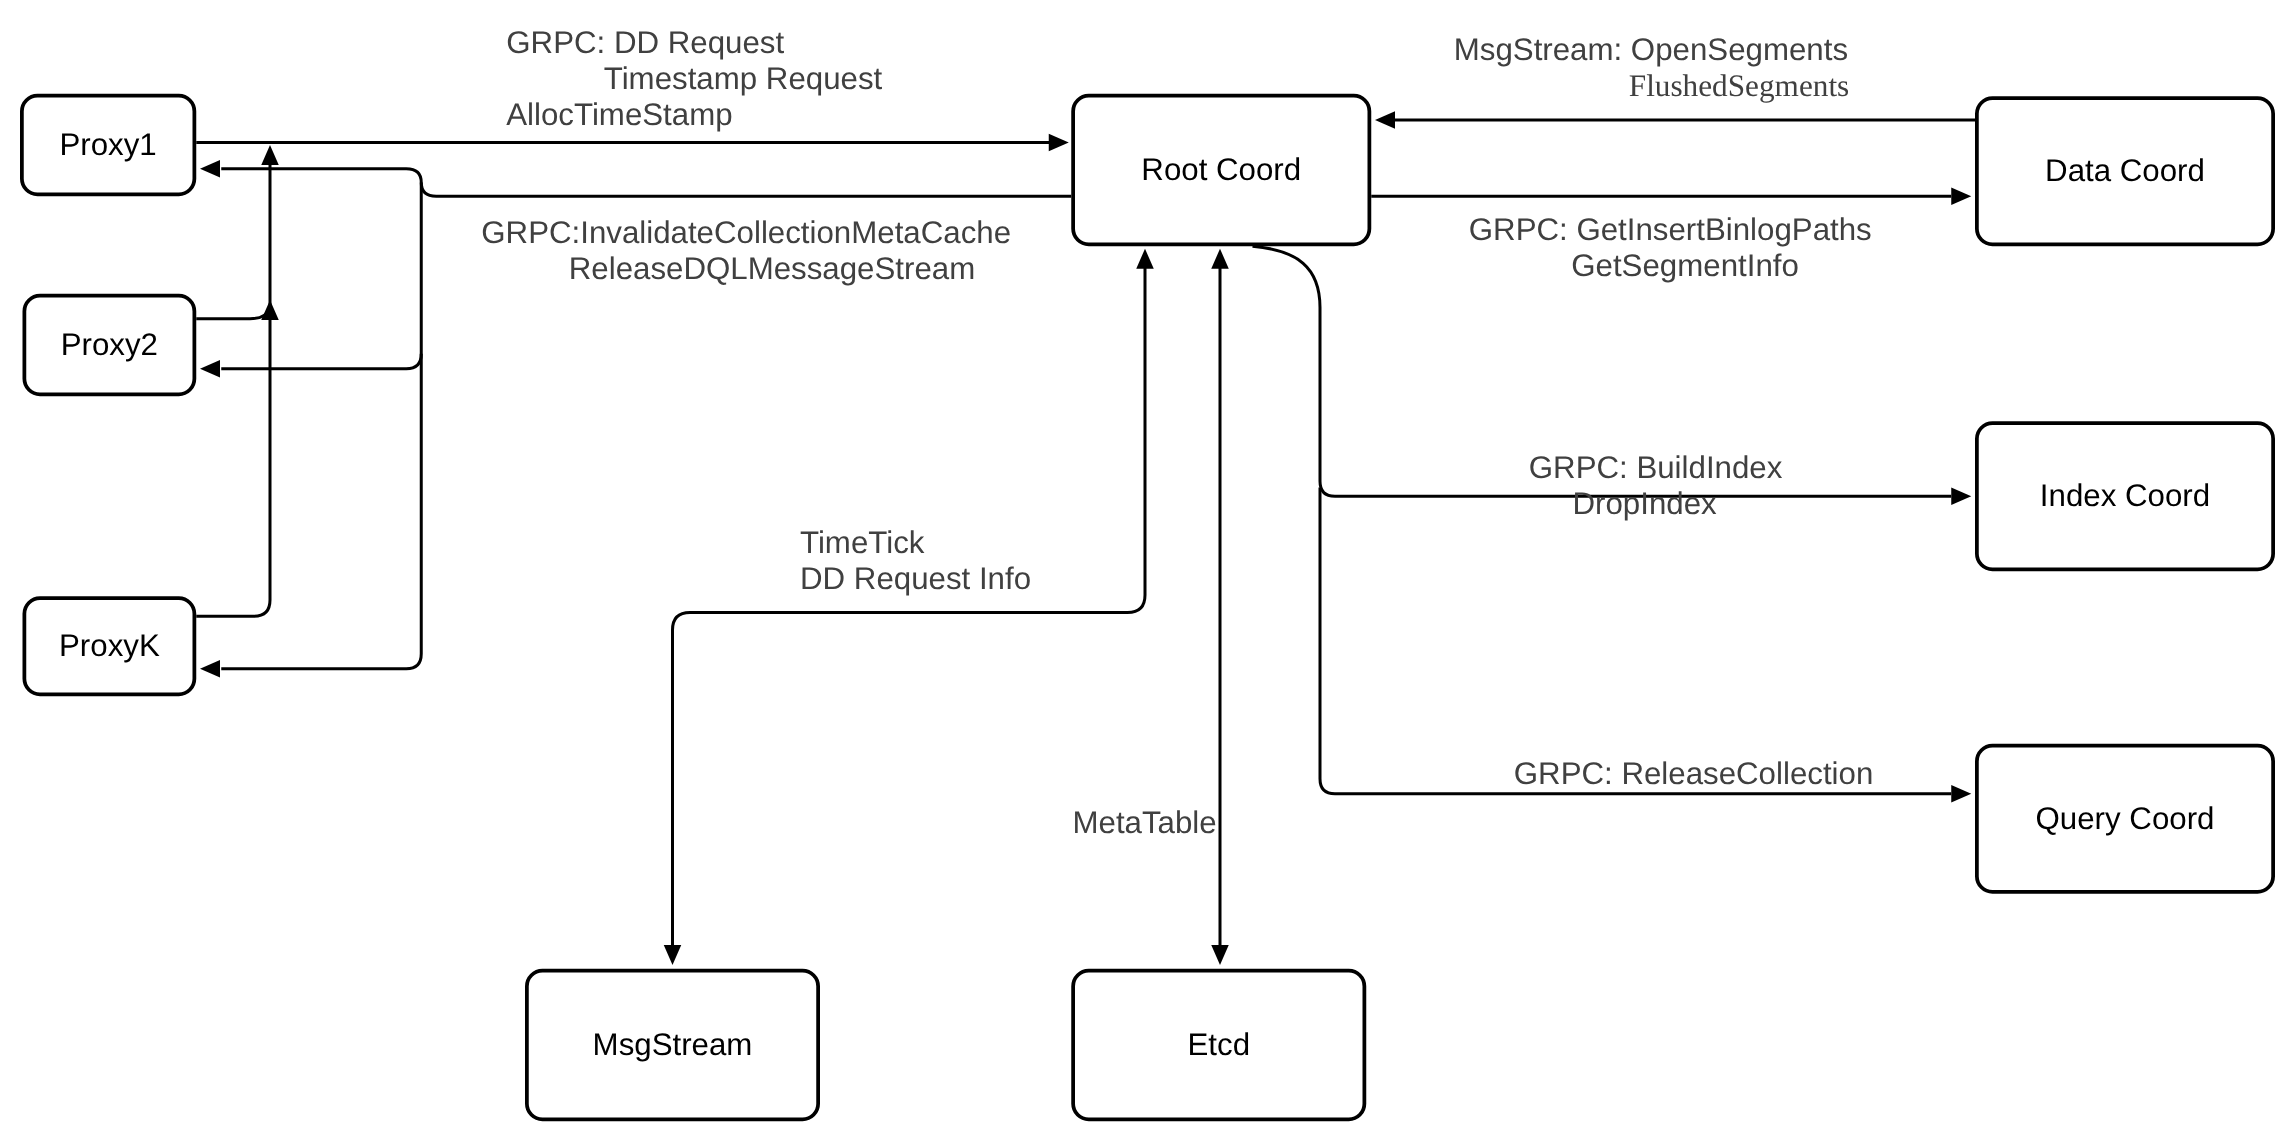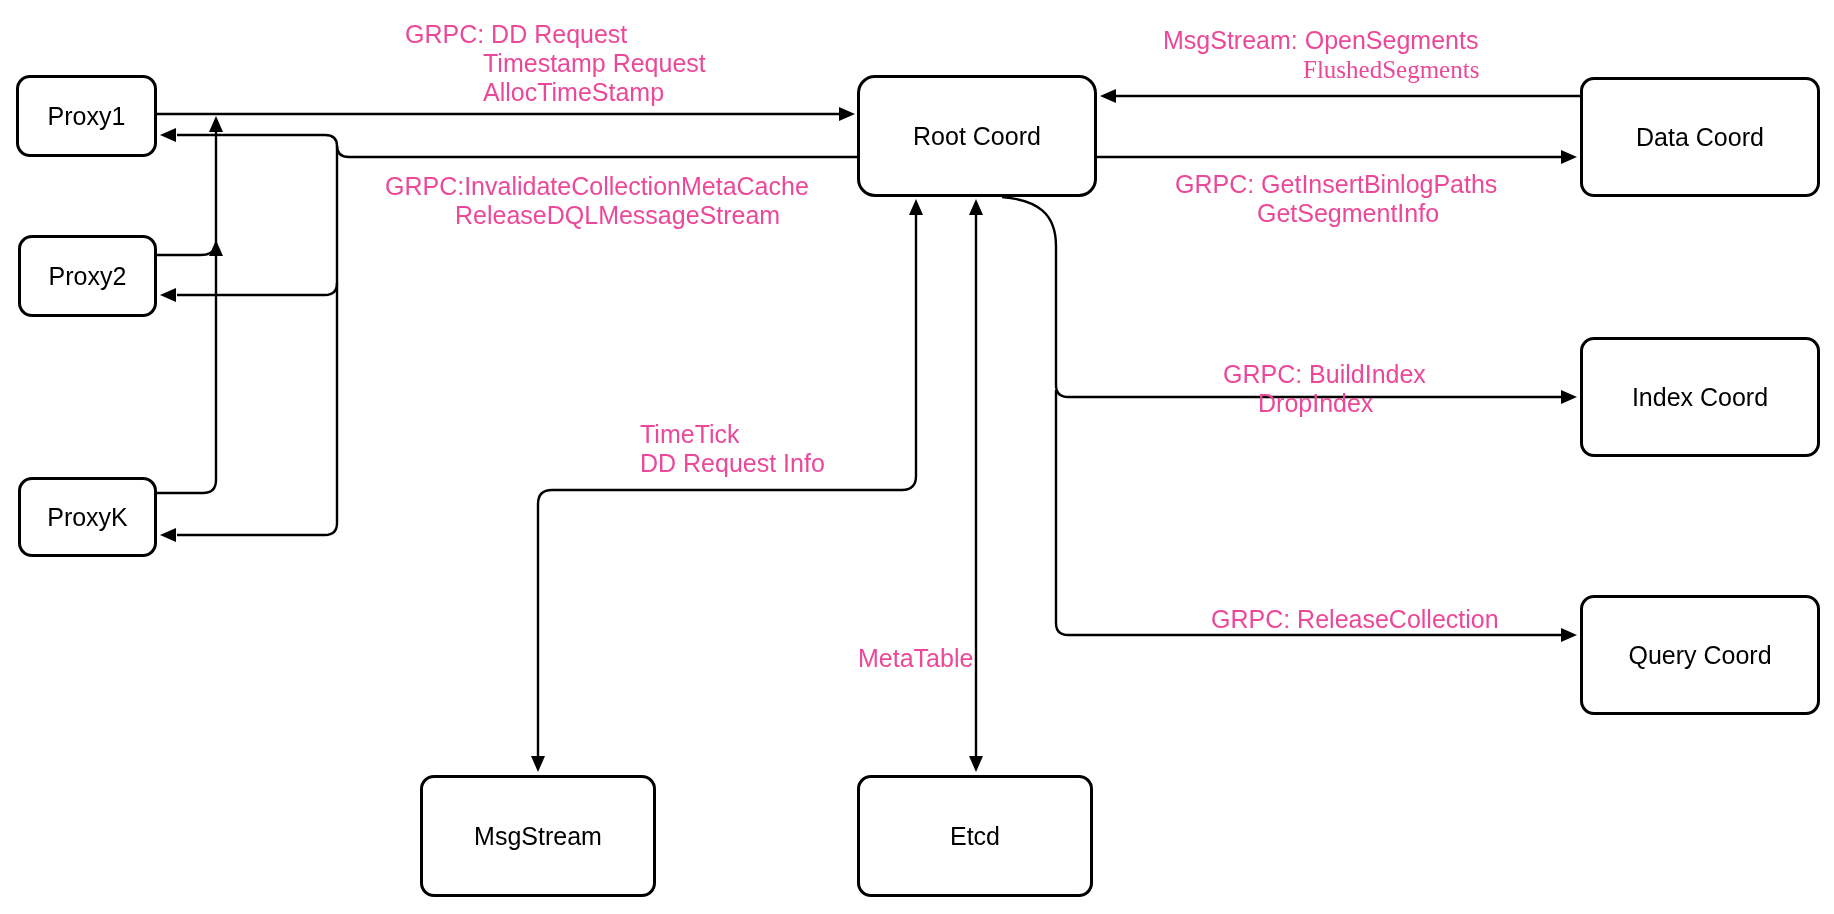--- a/index.html
+++ b/index.html
@@ -17,21 +17,21 @@
     background:#ffffff;
     border:3px solid #000000;
     border-radius:14px;
     display:flex;align-items:center;justify-content:center;
     font-size:25px;color:#000000;
     z-index:1;
     white-space:nowrap;
   }
   .edge-label{
     position:absolute;
-    font-size:25px;line-height:29px;color:#ec4899;
+    font-size:25px;line-height:29px;color:#404040;
     z-index:2;white-space:nowrap;
   }
   .edge-label div{white-space:nowrap;}
 </style>
 </head>
 <body>
 
 <div id="canvas">
   <svg id="edges-layer" viewBox="0 0 1834 914" xmlns="http://www.w3.org/2000/svg">
       <path d="M 157 114 H 840" fill="none" stroke="#000000" stroke-width="2.4" stroke-linejoin="round"></path>
@@ -63,42 +63,42 @@
     </svg>
 <div class="node" style="left: 16px; top: 75px; width: 141px; height: 82px;">
       <span>Proxy1</span>
     </div>
     <div class="node" style="left: 18px; top: 235px; width: 139px; height: 82px;">
       <span>Proxy2</span>
     </div>
     <div class="node" style="left: 18px; top: 477px; width: 139px; height: 80px;">
       <span>ProxyK</span>
     </div>
-    <div class="node" style="left: 857px; top: 75px; width: 240px; height: 122px; border-radius: 18px;">
+    <div class="node" style="left: 857px; top: 75px; width: 240px; height: 122px;">
       <span>Root Coord</span>
     </div>
     <div class="node" style="left: 1580px; top: 77px; width: 240px; height: 120px;">
       <span>Data Coord</span>
     </div>
     <div class="node" style="left: 1580px; top: 337px; width: 240px; height: 120px;">
       <span>Index Coord</span>
     </div>
     <div class="node" style="left: 1580px; top: 595px; width: 240px; height: 120px; text-align: center;">
       <span>Query Coord</span>
     </div>
     <div class="node" style="left: 420px; top: 775px; width: 236px; height: 122px;">
       <span>MsgStream</span>
     </div>
     <div class="node" style="left: 857px; top: 775px; width: 236px; height: 122px;">
       <span>Etcd</span>
     </div>
     <div class="edge-label" style="left: 405px; top: 20px;">
       <div style="margin-left: 0px;">GRPC: DD Request</div>
       <div style="margin-left: 78px;">Timestamp Request</div>
-      <div style="margin-left: 78px;">AllocTimeStamp</div>
+      <div style="">AllocTimeStamp</div>
     </div>
     <div class="edge-label" style="left: 385px; top: 172px;">
       <div style="margin-left: 0px;">GRPC:InvalidateCollectionMetaCache</div>
       <div style="margin-left: 70px;">ReleaseDQLMessageStream</div>
     </div>
     <div class="edge-label" style="left: 1163px; top: 26px;">
       <div style="margin-left: 0px;">MsgStream: OpenSegments</div>
       <div style="margin-left: 140px; font-family: Liberation Serif, serif;">FlushedSegments</div>
     </div>
     <div class="edge-label" style="left: 1175px; top: 170px;">

